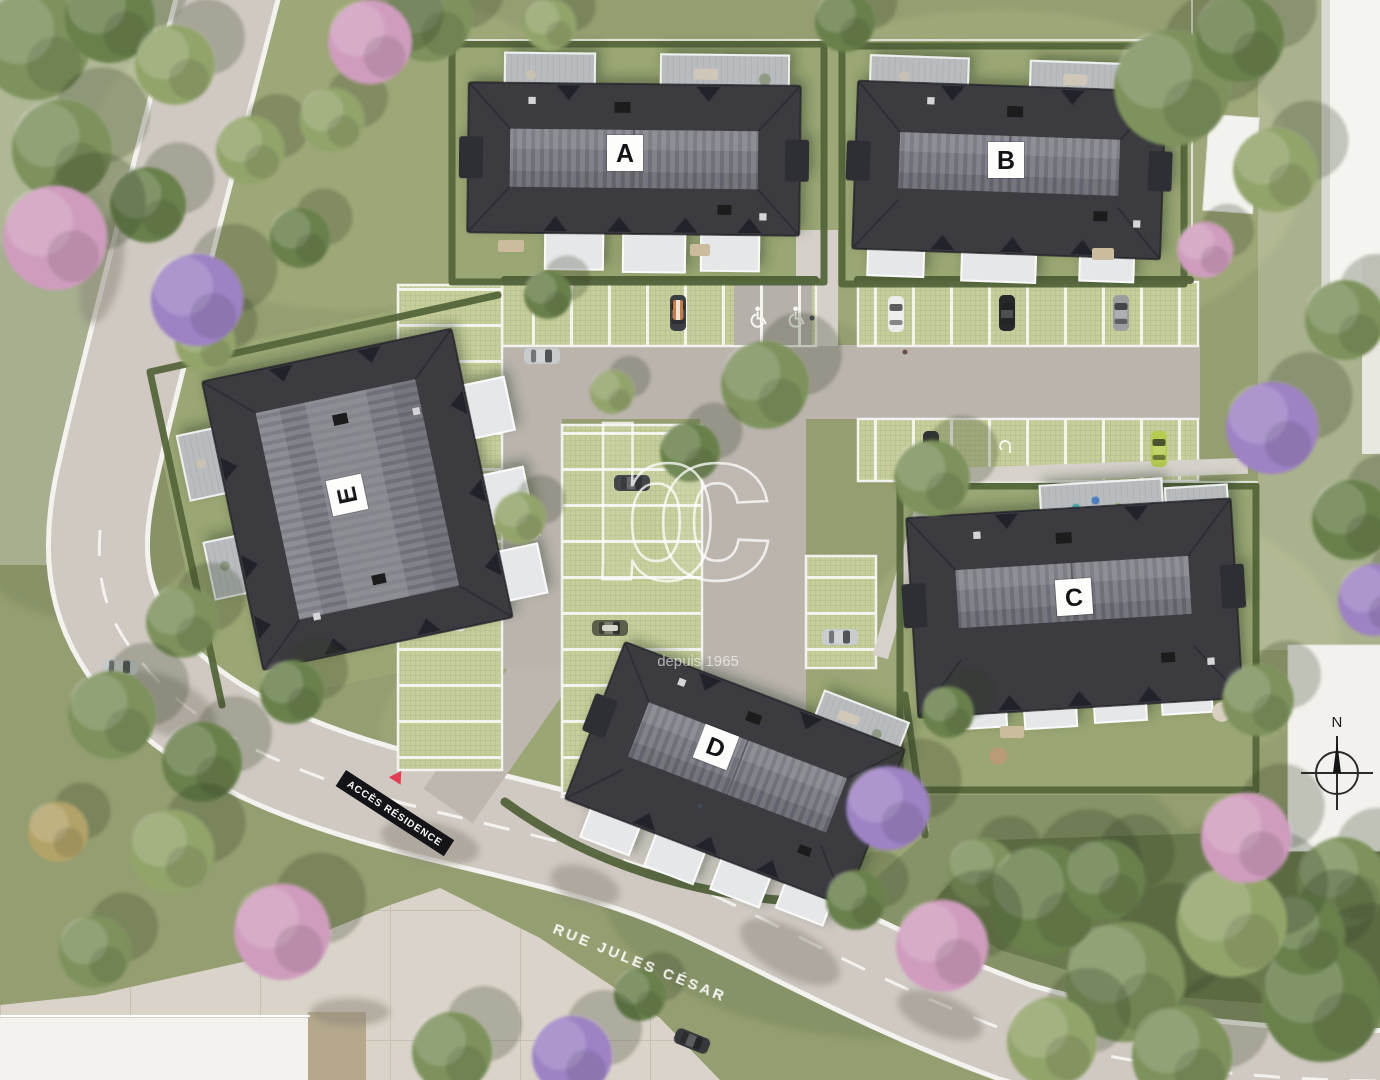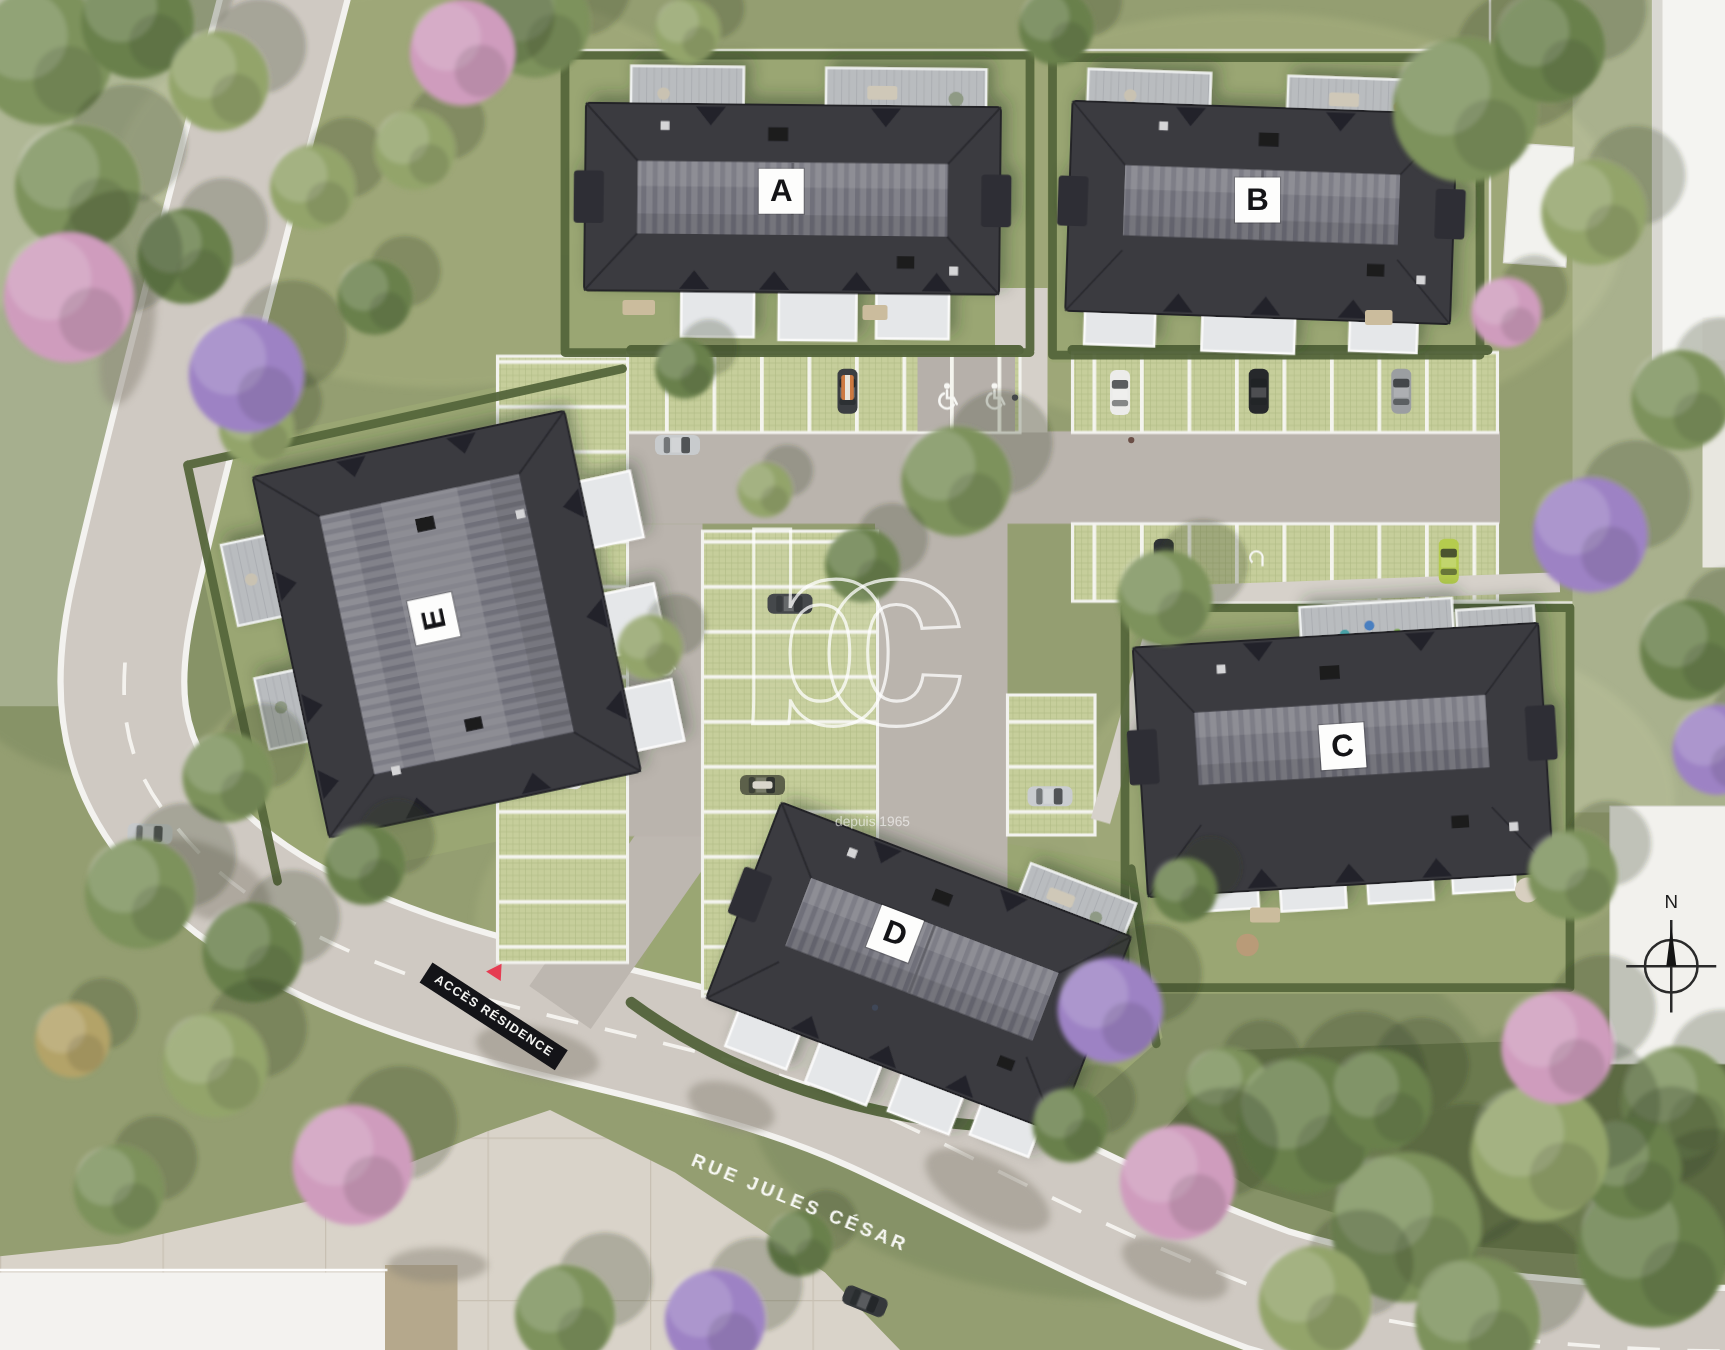--- a/index.html
+++ b/index.html
@@ -9,21 +9,21 @@
   .bldg-label{position:absolute;width:36px;height:36px;background:#fdfdfc;color:#141417;
     display:flex;align-items:center;justify-content:center;font-weight:700;font-size:25px;
     box-shadow:0 0 0 1px rgba(0,0,0,.18);z-index:30}
   .wm{position:absolute;transform:translateX(-50%);white-space:nowrap;z-index:20;
       color:rgba(255,255,255,.74)}
   #wm-logo{position:absolute;left:588px;top:408px;z-index:20;font-size:215px;line-height:.9;
       letter-spacing:-.30em;font-weight:700;color:rgba(255,255,255,.06);
       -webkit-text-stroke:2.5px rgba(255,255,255,.75)}
   #wm-site{left:684px;top:556px;font-size:27px;letter-spacing:.5px}
   #wm-brand{left:691px;top:628px;font-size:26px;letter-spacing:4px}
-  #wm-tag{left:698px;top:652px;font-size:11px;color:rgba(255,255,255,.58)}
+  #wm-tag{left:698px;top:652px;font-size:15px;color:rgba(255,255,255,.58)}
   #access-sign{position:absolute;left:346px;top:770px;transform:rotate(33deg);
       transform-origin:0 0;background:#141418;color:#f5f5f3;font-size:10px;font-weight:700;
       letter-spacing:1px;padding:4px 9px;white-space:nowrap;z-index:25}
   #access-tri{position:absolute;left:391px;top:770px;width:0;height:0;z-index:25;
       border-left:7px solid transparent;border-right:7px solid transparent;
       border-bottom:12px solid #e63c52;transform:rotate(33deg)}
   #street-label{position:absolute;left:554px;top:919px;transform:rotate(22deg);
       transform-origin:0 50%;color:#fcfcfa;font-size:15px;font-weight:700;letter-spacing:3px;
       white-space:nowrap;opacity:.95;z-index:25}
   #compass-n{position:absolute;left:1337px;top:713px;transform:translateX(-50%);

